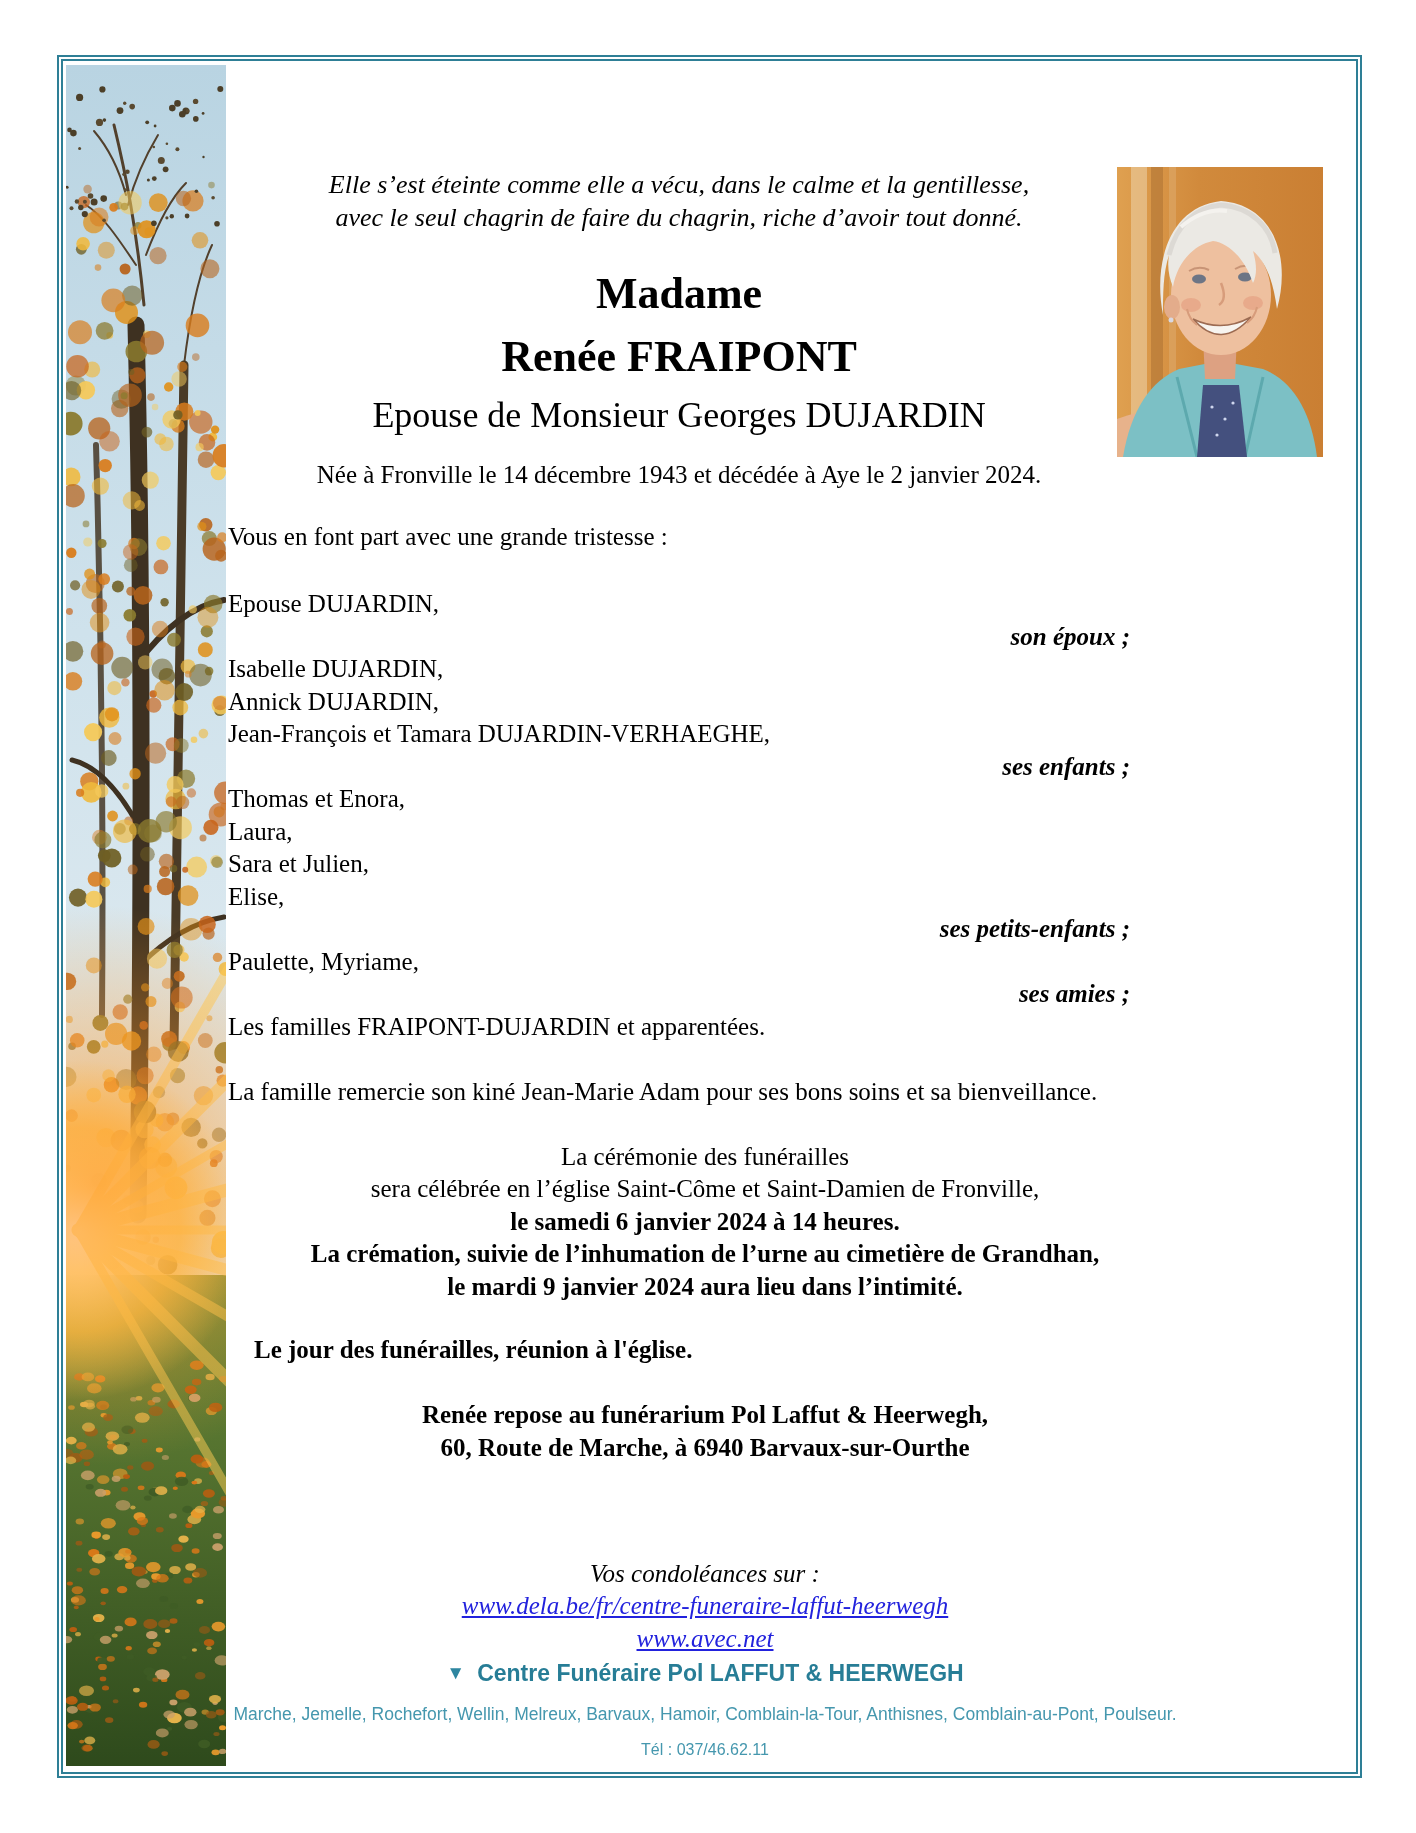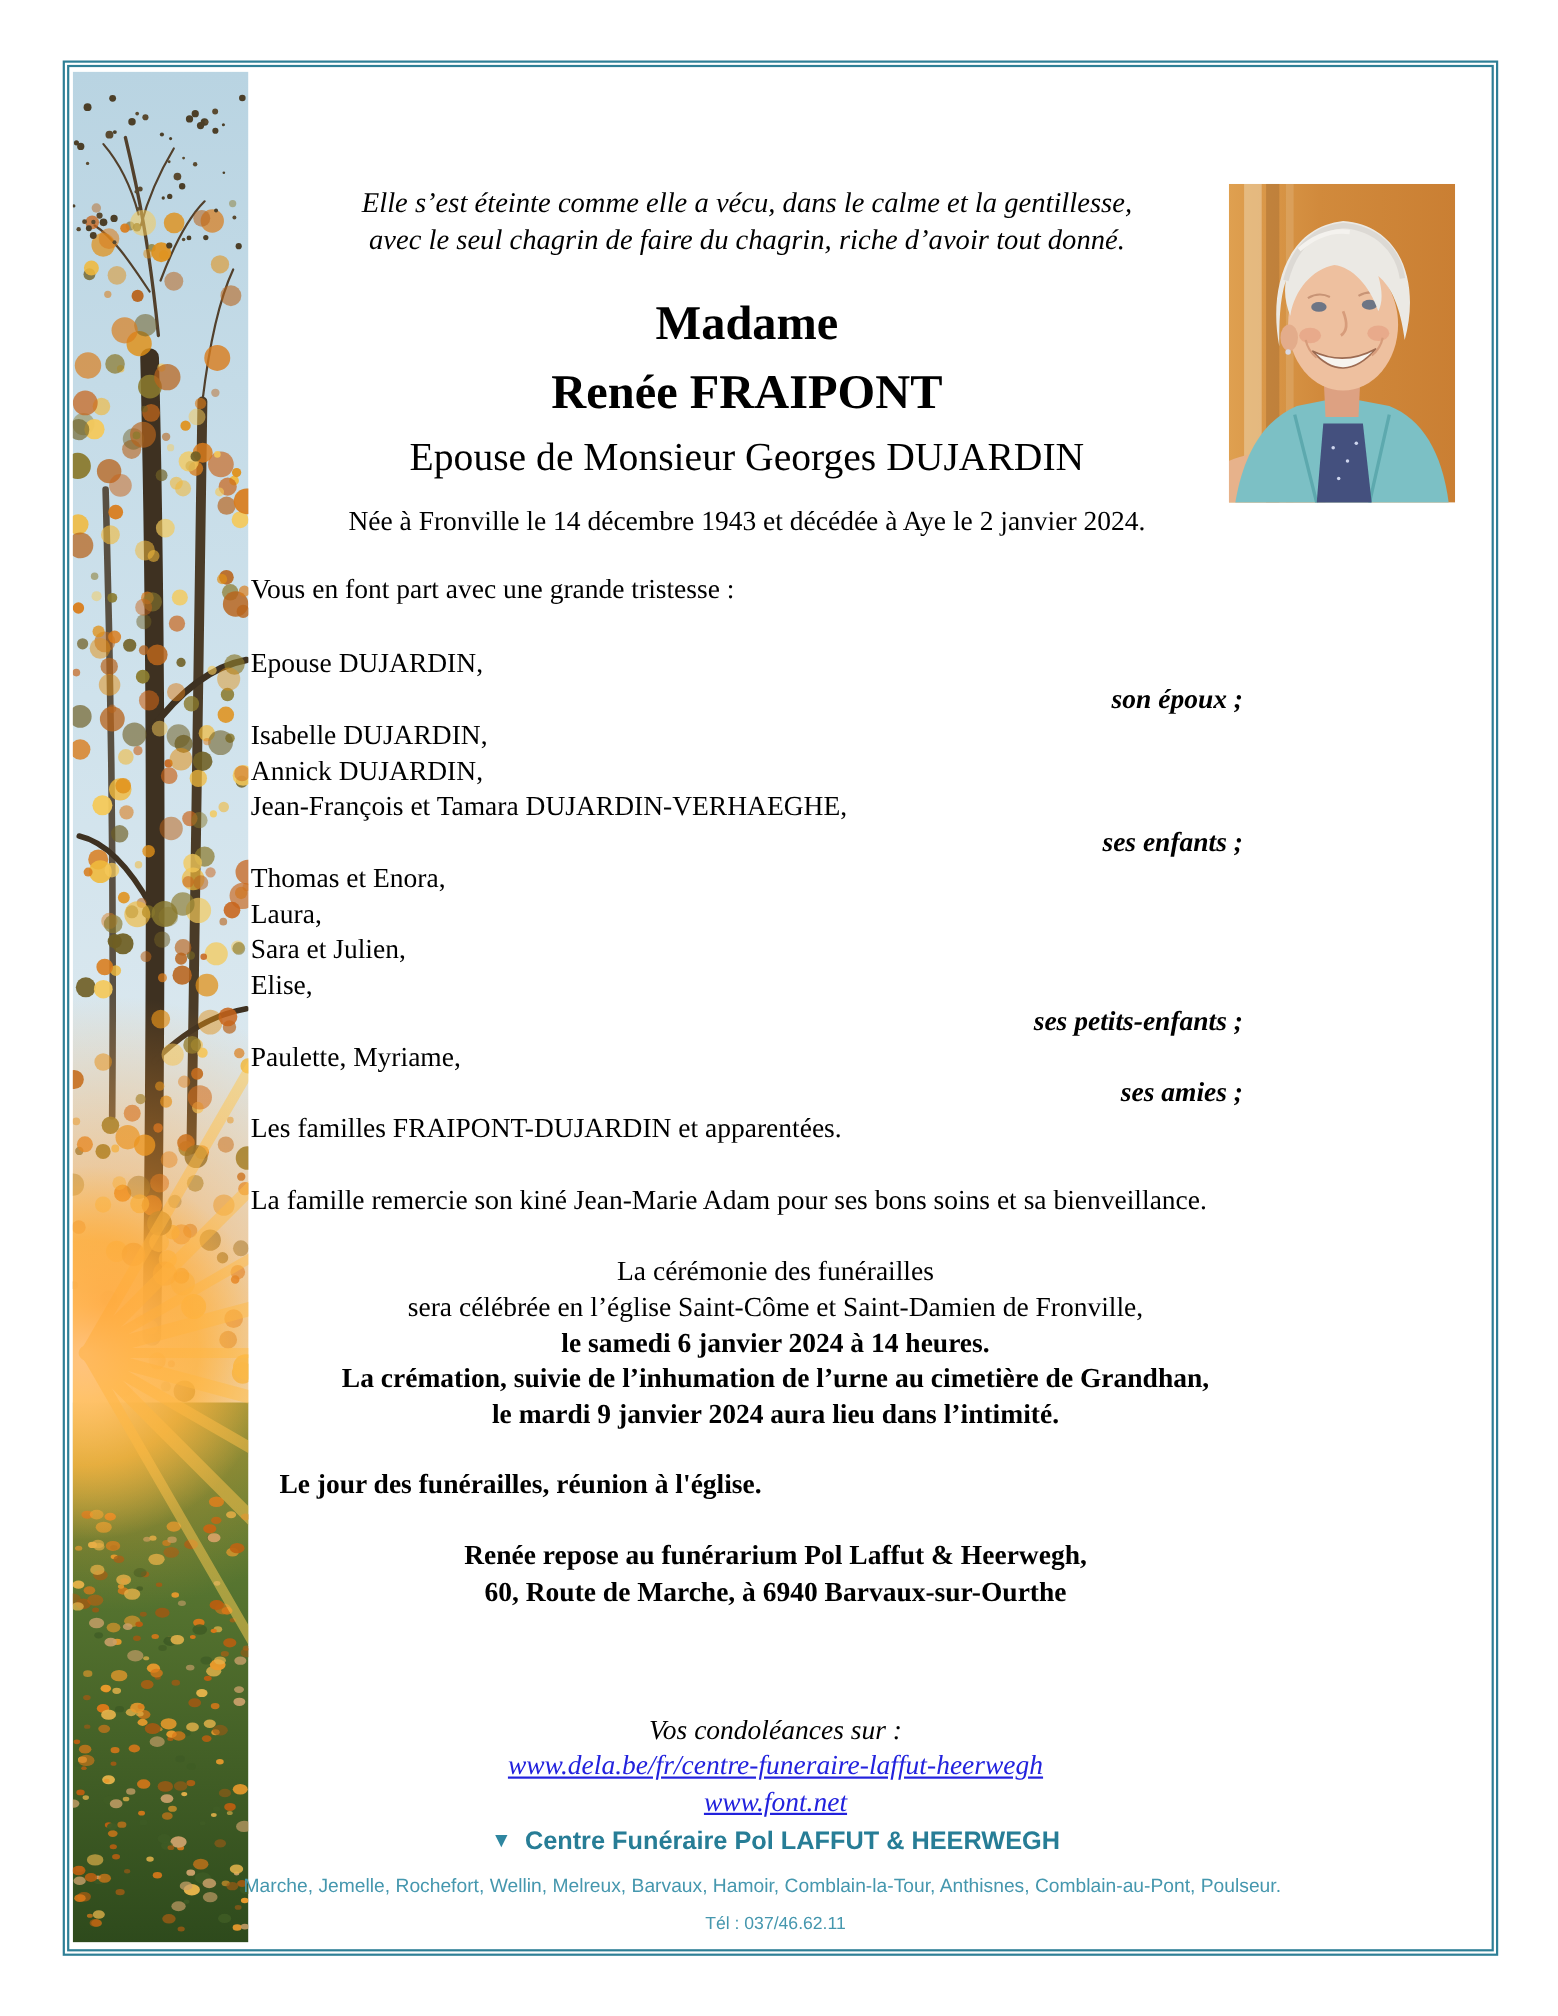--- a/index.html
+++ b/index.html
@@ -60,21 +60,21 @@
   .condolences a {
     color:#2222dd; text-decoration:underline; font-style:italic;
   }
   .footer-brand {
     position:absolute; left:254px; top:1660px; width:902px; text-align:center;
     font-family:"Liberation Sans", sans-serif; font-weight:bold;
     font-size:23px; color:#277d96;
   }
   .tri { font-size:19px; margin-right:12px; vertical-align:2px; color:#2e86a0; }
   .footer-locations {
-    position:absolute; left:216px; top:1704px; width:954px; text-align:center;
+    position:absolute; left:228px; top:1704px; width:954px; text-align:center;
     font-family:"Liberation Sans", sans-serif; font-size:17.5px; color:#4597ae;
   }
   .footer-phone {
     position:absolute; left:254px; top:1741px; width:902px; text-align:center;
     font-family:"Liberation Sans", sans-serif; font-size:16px; color:#4597ae;
   }
 </style>
 </head>
 <body>
 
@@ -777,20 +777,20 @@
 <div class="meeting line">Le jour des funérailles, réunion à l'église.</div>
 
 <div class="repose">
   <div class="line">Renée repose au funérarium Pol Laffut &amp; Heerwegh,</div>
   <div class="line">60, Route de Marche, à 6940 Barvaux-sur-Ourthe</div>
 </div>
 
 <div class="condolences">
   <div class="line">Vos condoléances sur :</div>
   <div class="line"><a href="#">www.dela.be/fr/centre-funeraire-laffut-heerwegh</a></div>
-  <div class="line"><a href="#">www.font.net</a></div>
+  <div class="line"><a href="#">www.avec.net</a></div>
 </div>
 
 <div class="footer-brand line">
   <span class="tri">▼</span><span>Centre Funéraire Pol LAFFUT &amp; HEERWEGH</span>
 </div>
 <div class="footer-locations line">Marche, Jemelle, Rochefort, Wellin, Melreux, Barvaux, Hamoir, Comblain-la-Tour, Anthisnes, Comblain-au-Pont, Poulseur.</div>
 <div class="footer-phone line">Tél : 037/46.62.11</div>
 
 </body></html>

